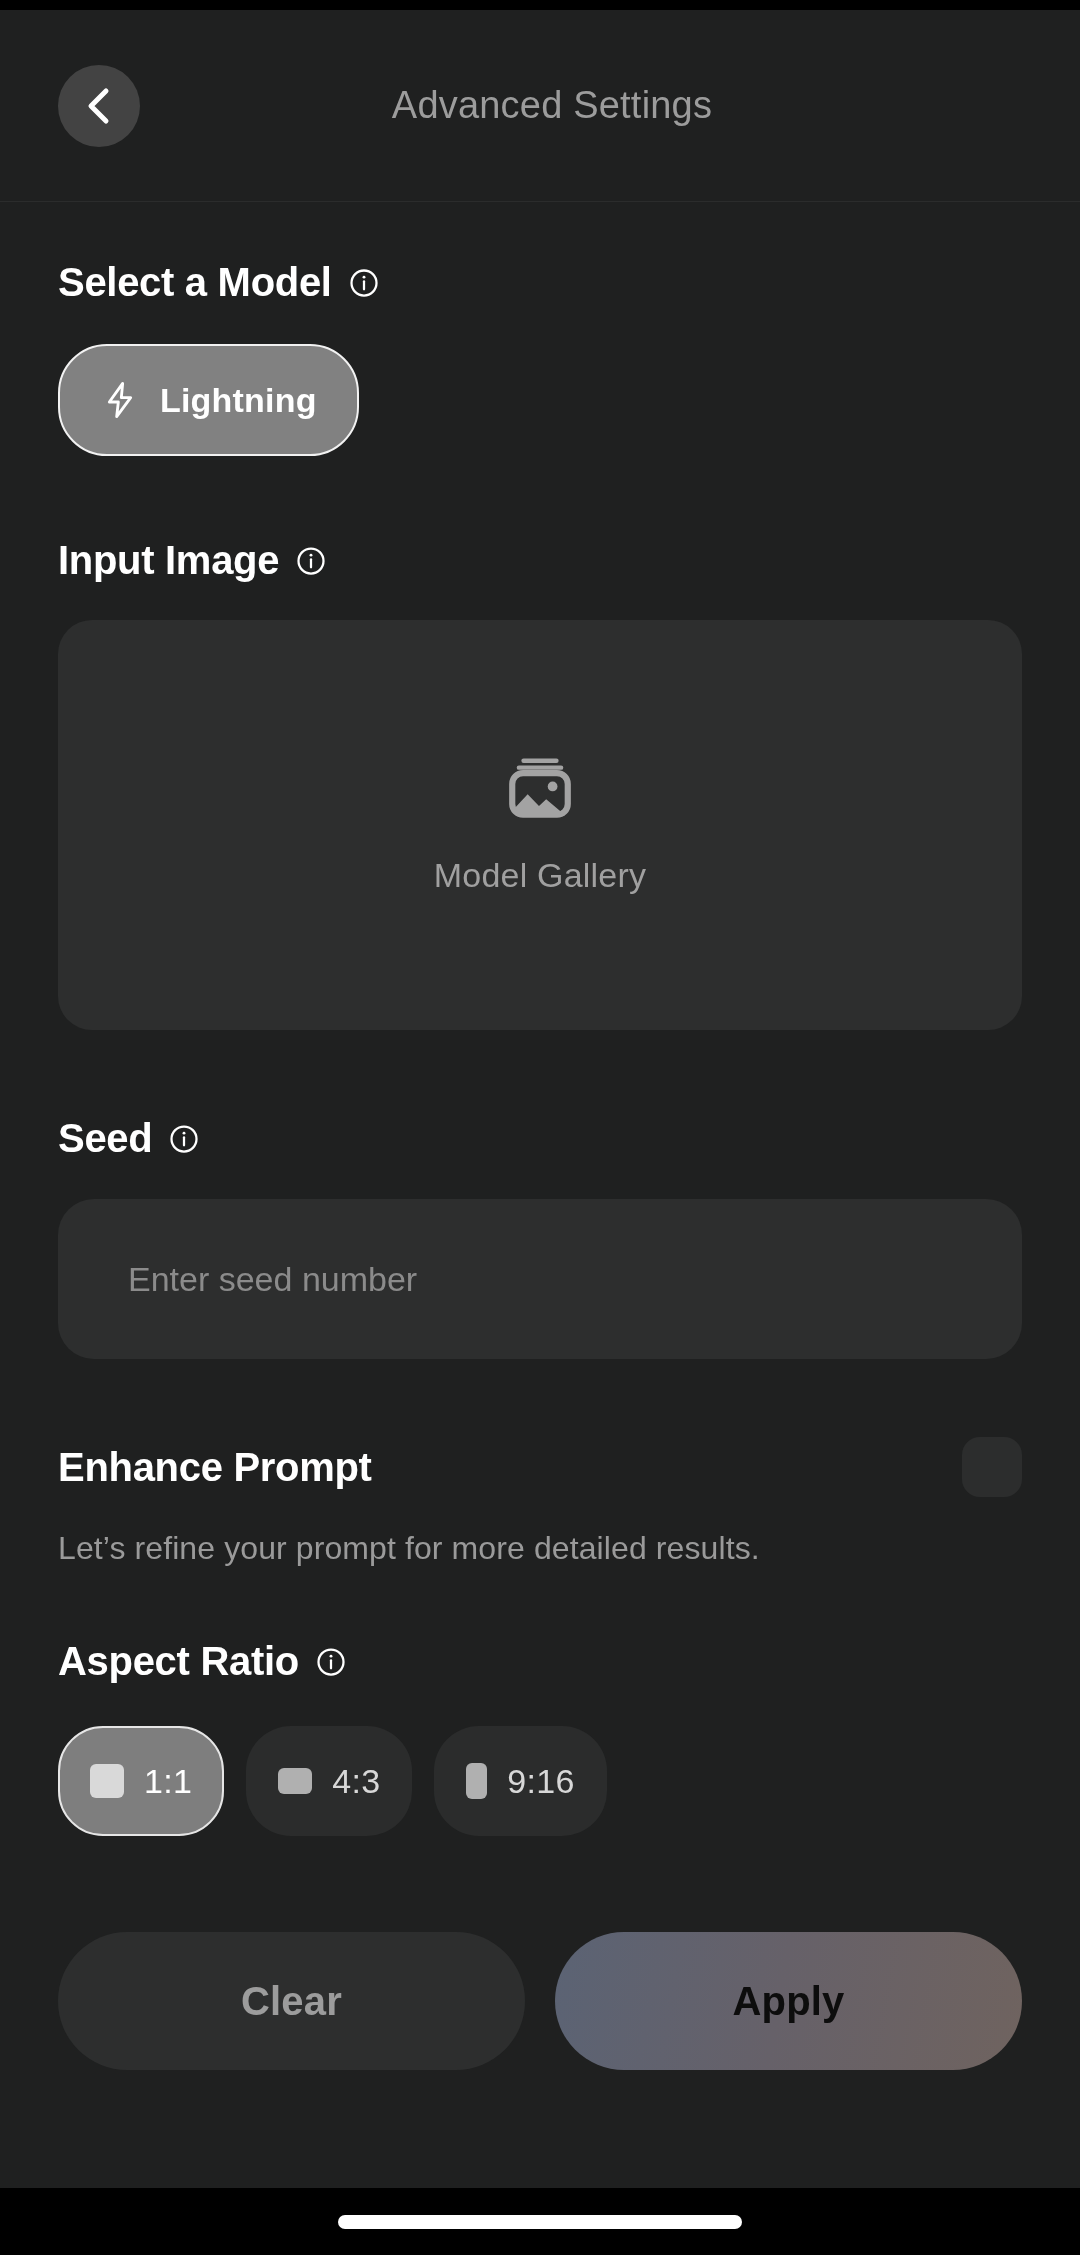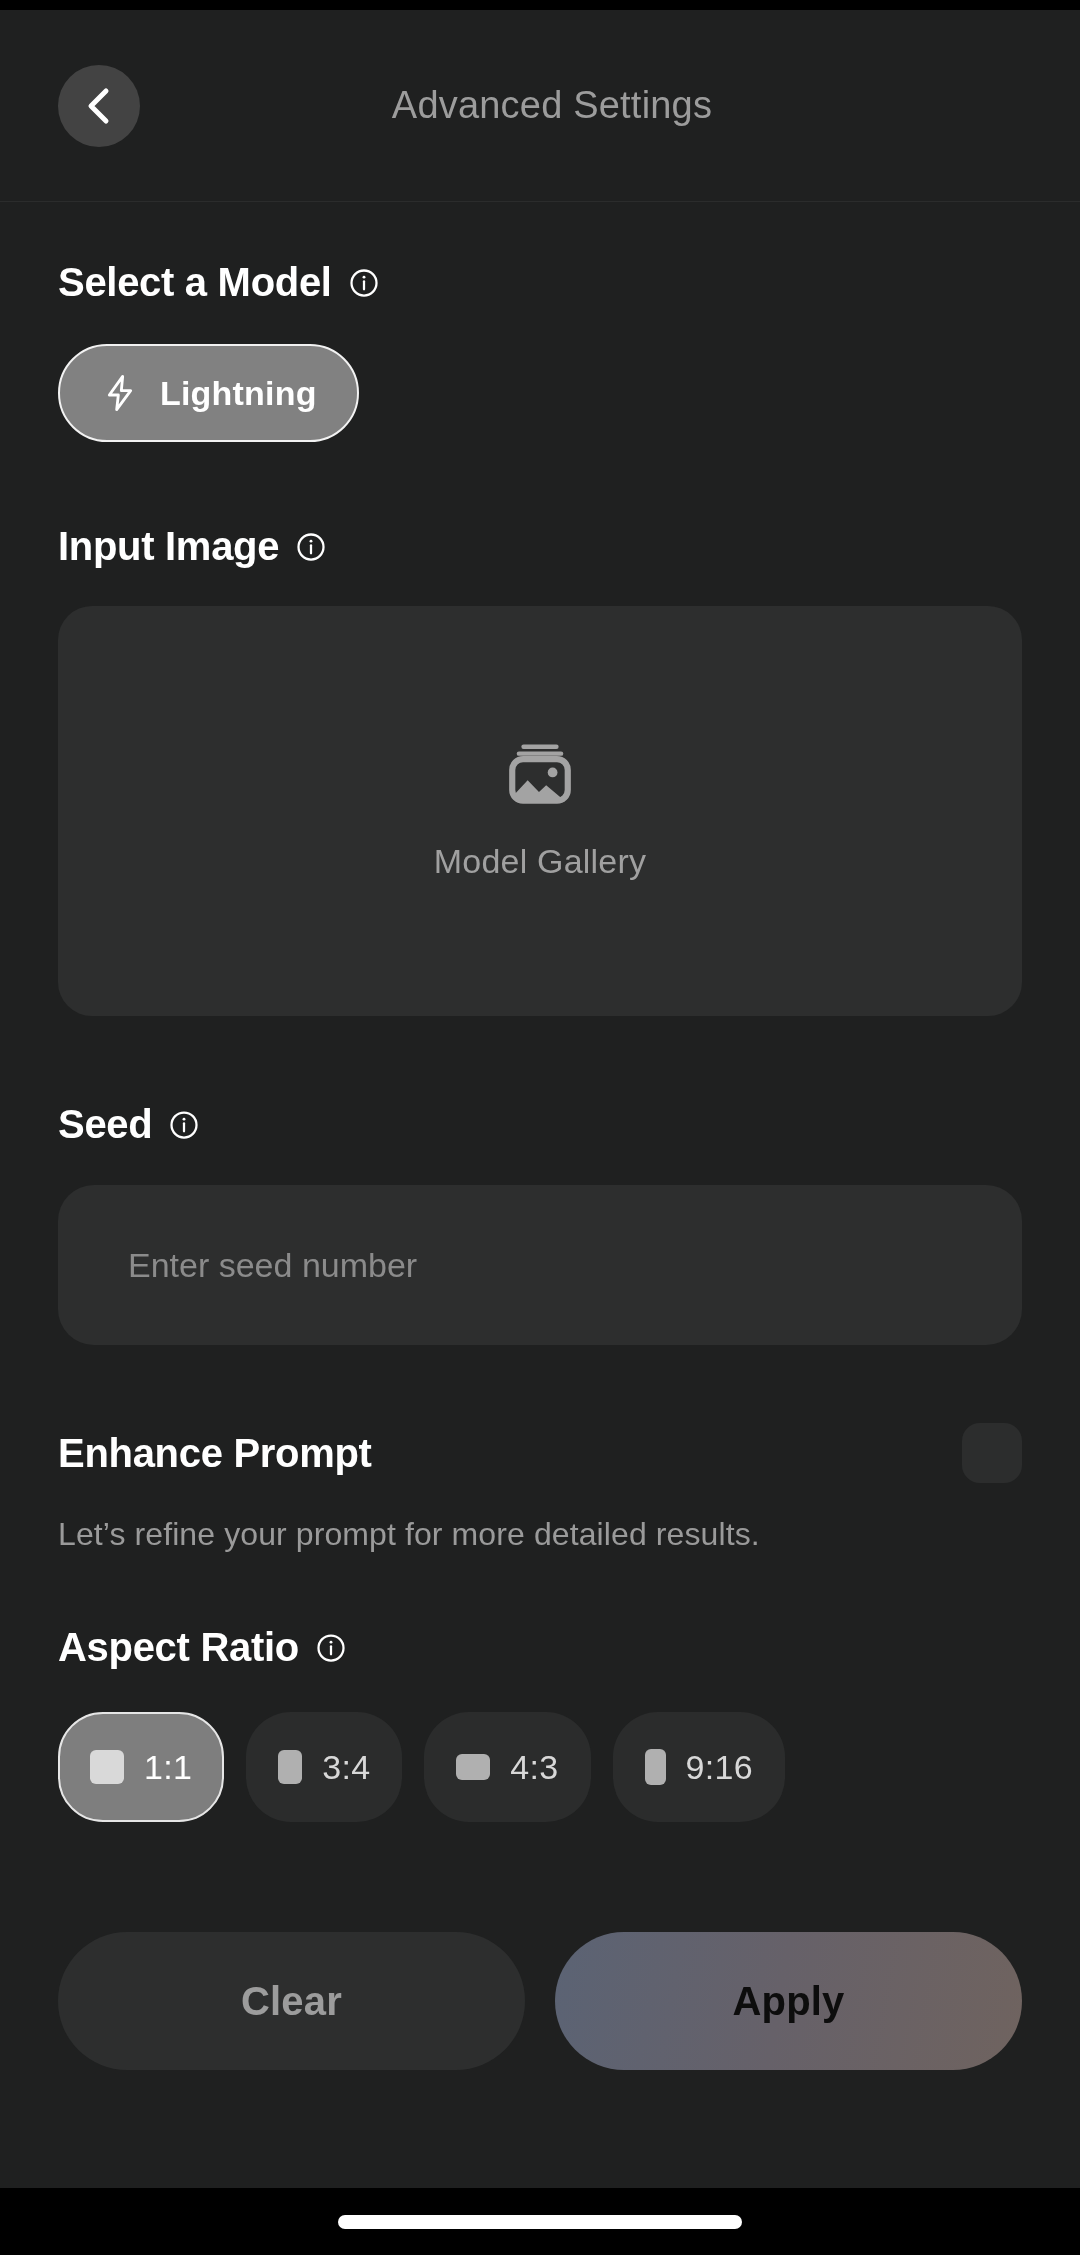--- a/index.html
+++ b/index.html
@@ -90,21 +90,21 @@
   
   .model-row {
     display: flex;
     gap: 32px;
     margin-top: 39px;
   }
   .pill {
     display: inline-flex;
     align-items: center;
     gap: 20px;
-    height: 98px;
+    height: 112px;
     padding: 0 40px;
     border-radius: 49px;
     background: #2e2e2e;
     border: 2px solid transparent;
   }
   .pill.selected {
     background: #818181;
     border: 2px solid #f2f2f2;
   }
   .pill-label {
@@ -363,24 +363,20 @@
           </svg>
         </span>
       </div>
 
       <div class="ratio-row">
         <div class="chip selected">
           <span class="ratio-glyph g-1-1"></span>
           <span class="chip-label">1:1</span>
         </div>
         <div class="chip">
-          <span class="ratio-glyph g-3-4"></span>
-          <span class="chip-label">3:4</span>
-        </div>
-        <div class="chip">
           <span class="ratio-glyph g-4-3"></span>
           <span class="chip-label">4:3</span>
         </div>
         <div class="chip">
           <span class="ratio-glyph g-9-16"></span>
           <span class="chip-label">9:16</span>
         </div>
       </div>
     </div>
 

